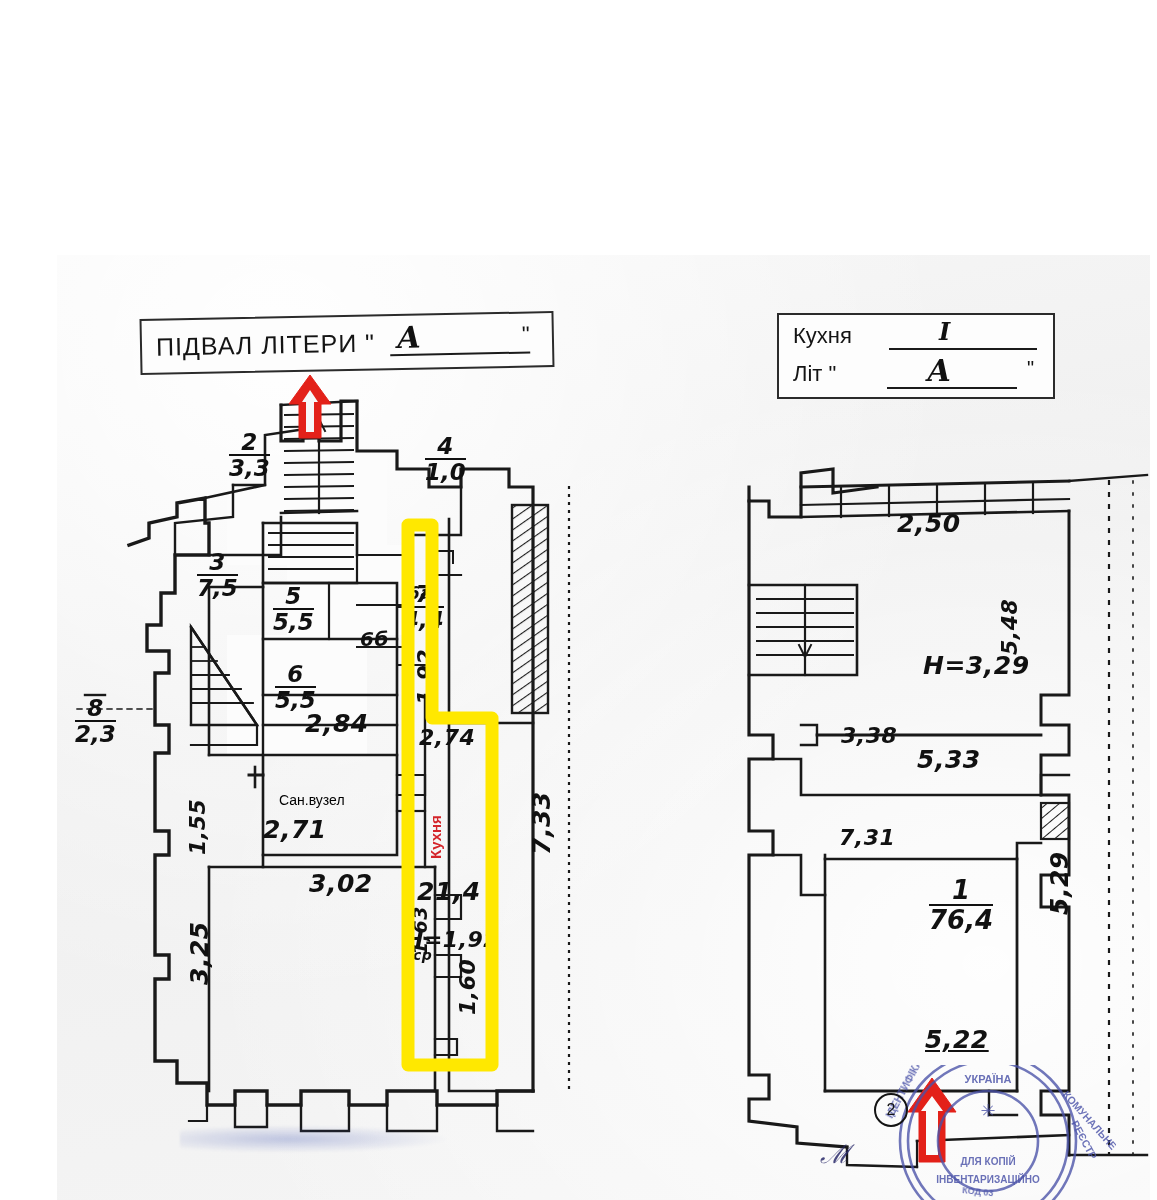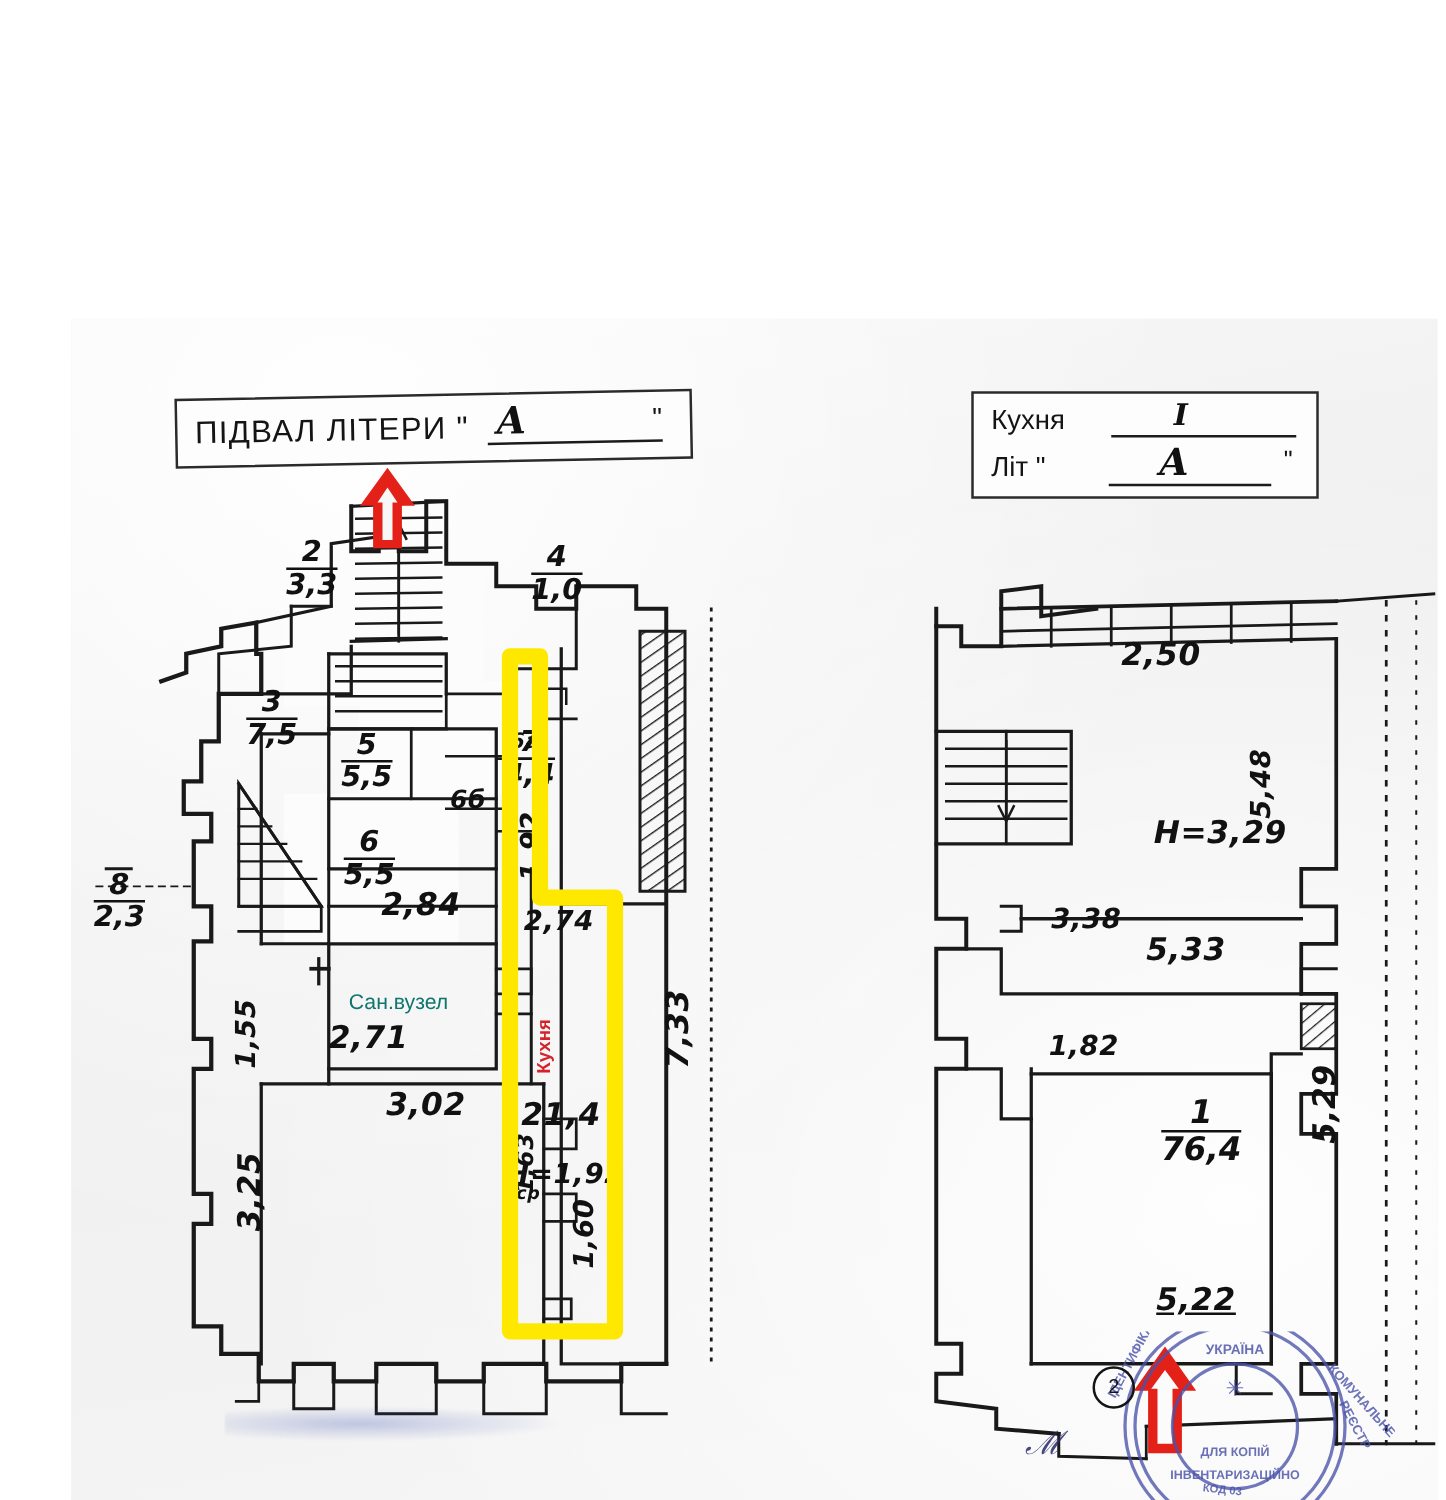--- a/index.html
+++ b/index.html
@@ -67,21 +67,21 @@
     white-space:nowrap;
   }
   .frac .num{display:block;font-size:23px;}
   .frac .den{display:block;font-size:23px;border-top:2px solid #111;padding-top:1px;}
   .frac.big .num{font-size:26px;}
   .frac.big .den{font-size:26px;}
 
   .sanlabel{
     position:absolute;
     font-family:"Liberation Sans", sans-serif;
-    font-size:17px;color:#0f766e;white-space:nowrap;
+    font-size:14px;color:#000000;white-space:nowrap;
   }
   .kitchen{
     position:absolute;
     font-family:"Liberation Sans", sans-serif;
     font-size:15px;font-weight:700;color:#d4242a;
     white-space:nowrap;
   }
 
   
   .capbox{
@@ -396,21 +396,21 @@
 
     <div class="hw l" style="left:360px;top:622px;">21,4</div>
 
     <div class="hw m" style="left:348px;top:672px;">H=1,92</div>
     <div class="hw s" style="left:356px;top:692px;font-size:14px;">ср</div>
 
     <div class="hw l" style="left:840px;top:254px;">2,50</div>
     <div class="hw m rot90" style="left:940px;top:400px;">5,48</div>
     <div class="hw m" style="left:784px;top:468px;">3,38</div>
     <div class="hw l" style="left:860px;top:490px;">5,33</div>
-    <div class="hw m" style="left:782px;top:570px;">1,82</div>
+    <div class="hw m" style="left:782px;top:570px;">7,31</div>
     <div class="hw l rot90" style="left:988px;top:660px;">5,29</div>
     <div class="hw l" style="left:868px;top:770px;text-decoration:underline;">5,22</div>
 
     <div class="hw l" style="left:866px;top:396px;">H=3,29</div>
 
     <div class="frac big" style="left:872px;top:622px;">
       <span class="num">1</span>
       <span class="den">76,4</span>
     </div>
 

